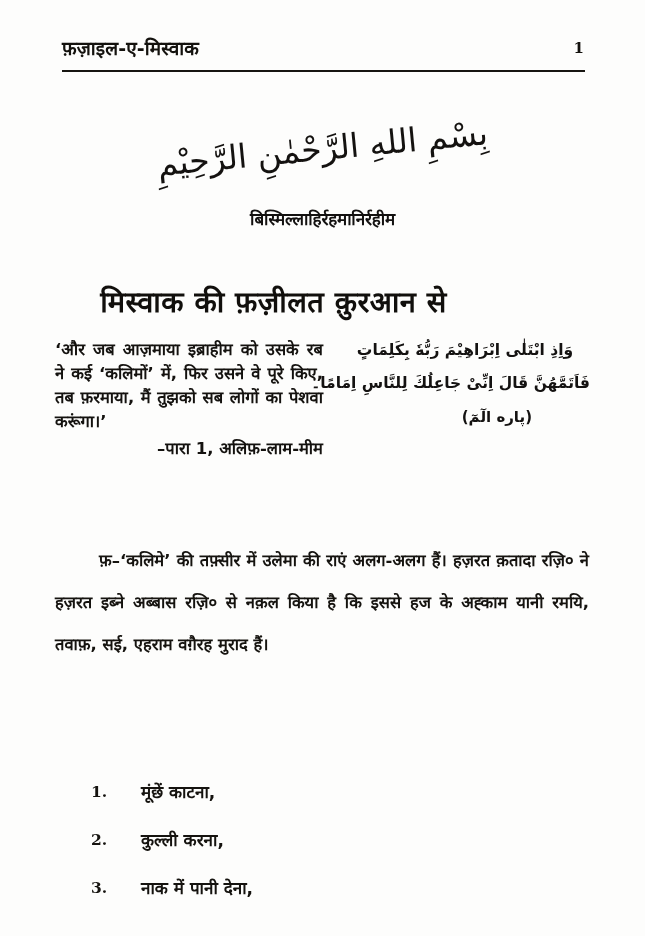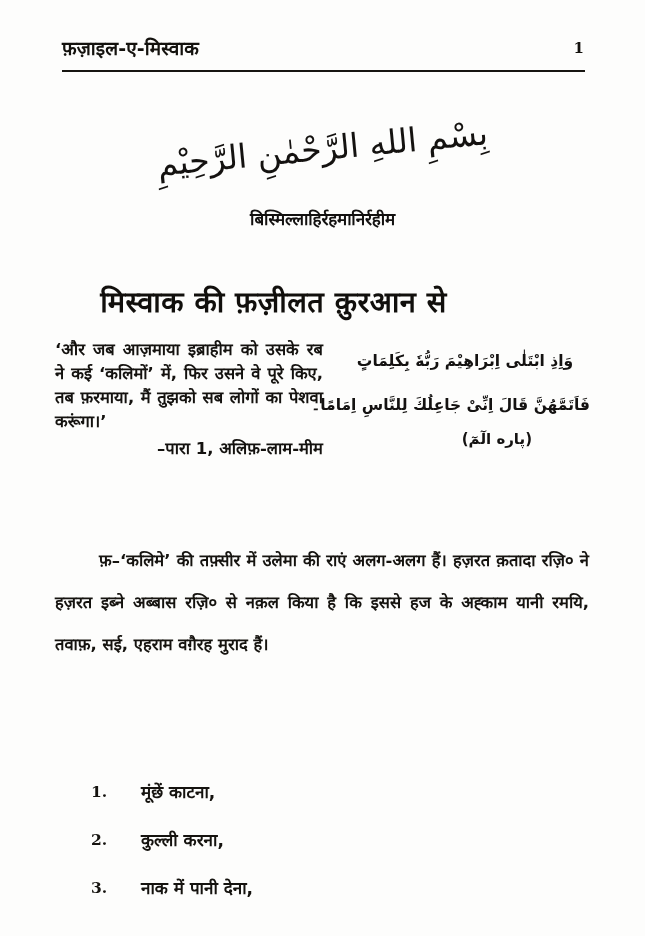--- a/index.html
+++ b/index.html
@@ -134,21 +134,21 @@
     top: -4px;
     width: 250px;
     direction: rtl;
     text-align: center;
     font-family: "DejaVu Sans", sans-serif;
     font-size: 15.5px;
     font-weight: 700;
     line-height: 33px;
     color: #141211;
   }
-  .verse-arabic .aya-line { display: block; white-space: nowrap; margin-top: 11px; }
+  .verse-arabic .aya-line { display: block; white-space: nowrap; }
   .verse-arabic .aya-source {
     display: block;
     margin-top: 1px;
     margin-right: 58px;
     text-align: right;
     font-size: 15px;
   }
 
   
   .body-block {

